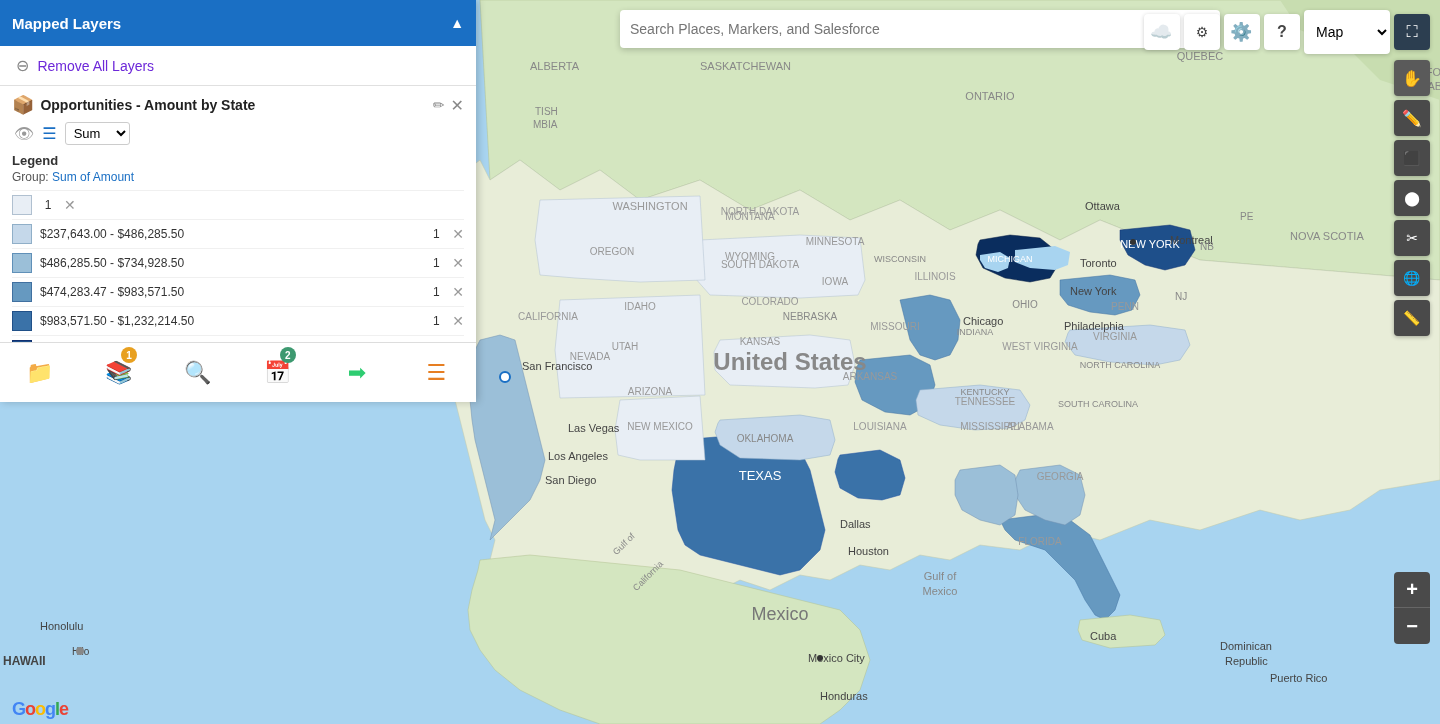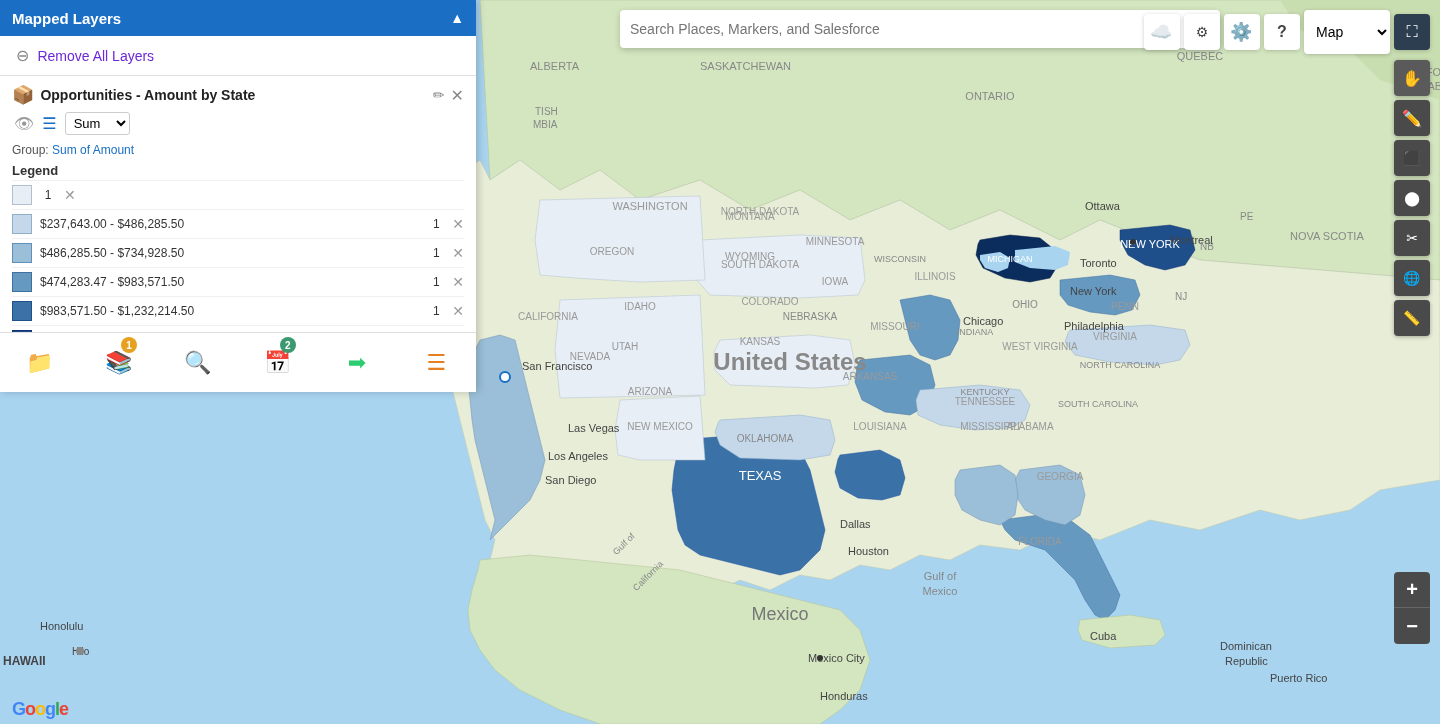--- a/index.html
+++ b/index.html
@@ -156,21 +156,21 @@
       display: flex;
       flex-direction: column;
     }
     #layers-panel-header {
       background: #1a6fc4;
       color: white;
       padding: 8px 12px;
       display: flex;
       align-items: center;
       justify-content: space-between;
-      height: 36px;
+      height: 46px;
     }
     #layers-panel-header-title {
       font-size: 15px;
       font-weight: bold;
     }
     #layers-panel-header-chevron {
       font-size: 14px;
       cursor: pointer;
     }
 
@@ -571,24 +571,24 @@
       <span id="visibility-icon">👁</span>
       <span id="list-icon">☰</span>
       <select id="sum-select">
         <option>Sum</option>
         <option>Count</option>
         <option>Avg</option>
       </select>
     </div>
 
     <div id="legend-section">
+      <div id="legend-title">Legend</div>
       <div id="legend-group">
         <span>Group: </span><span id="legend-group-link">Sum of Amount</span>
       </div>
-      <div id="legend-title">Legend</div>
       <div id="legend-rows-container">
       <div class="legend-row">
     <div class="legend-swatch" style="background:#e8eef5; border-color:#b0c0d0;"></div>
     <span class="legend-count">1</span>
     <span class="legend-remove">✕</span>
   </div>
           <div class="legend-row">
     <div class="legend-swatch" style="background:#c5d8ea; border-color:#90afc8;"></div>
     <span class="legend-label">$237,643.00 - $486,285.50</span>
     <span class="legend-count">1</span>

